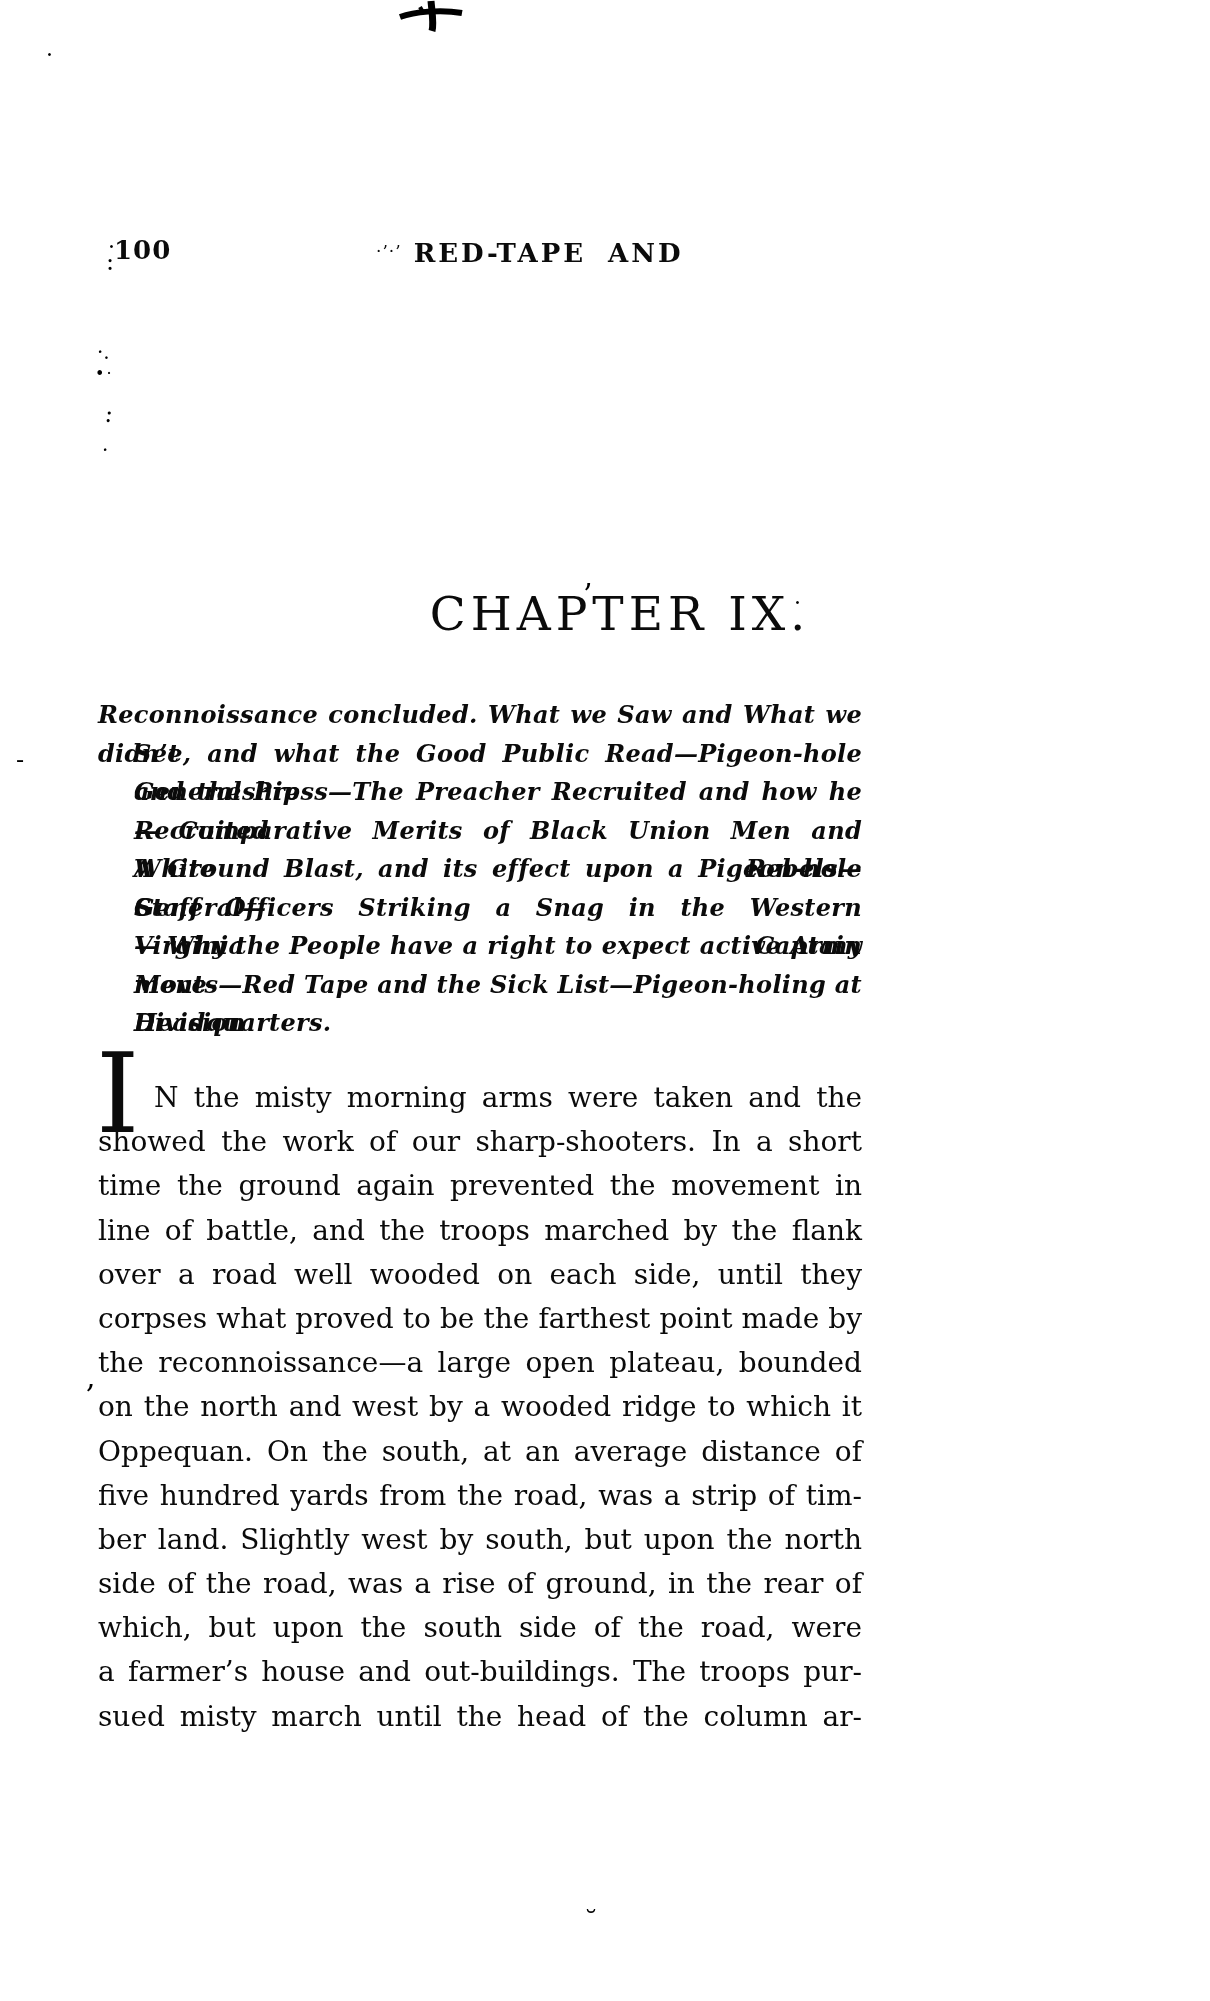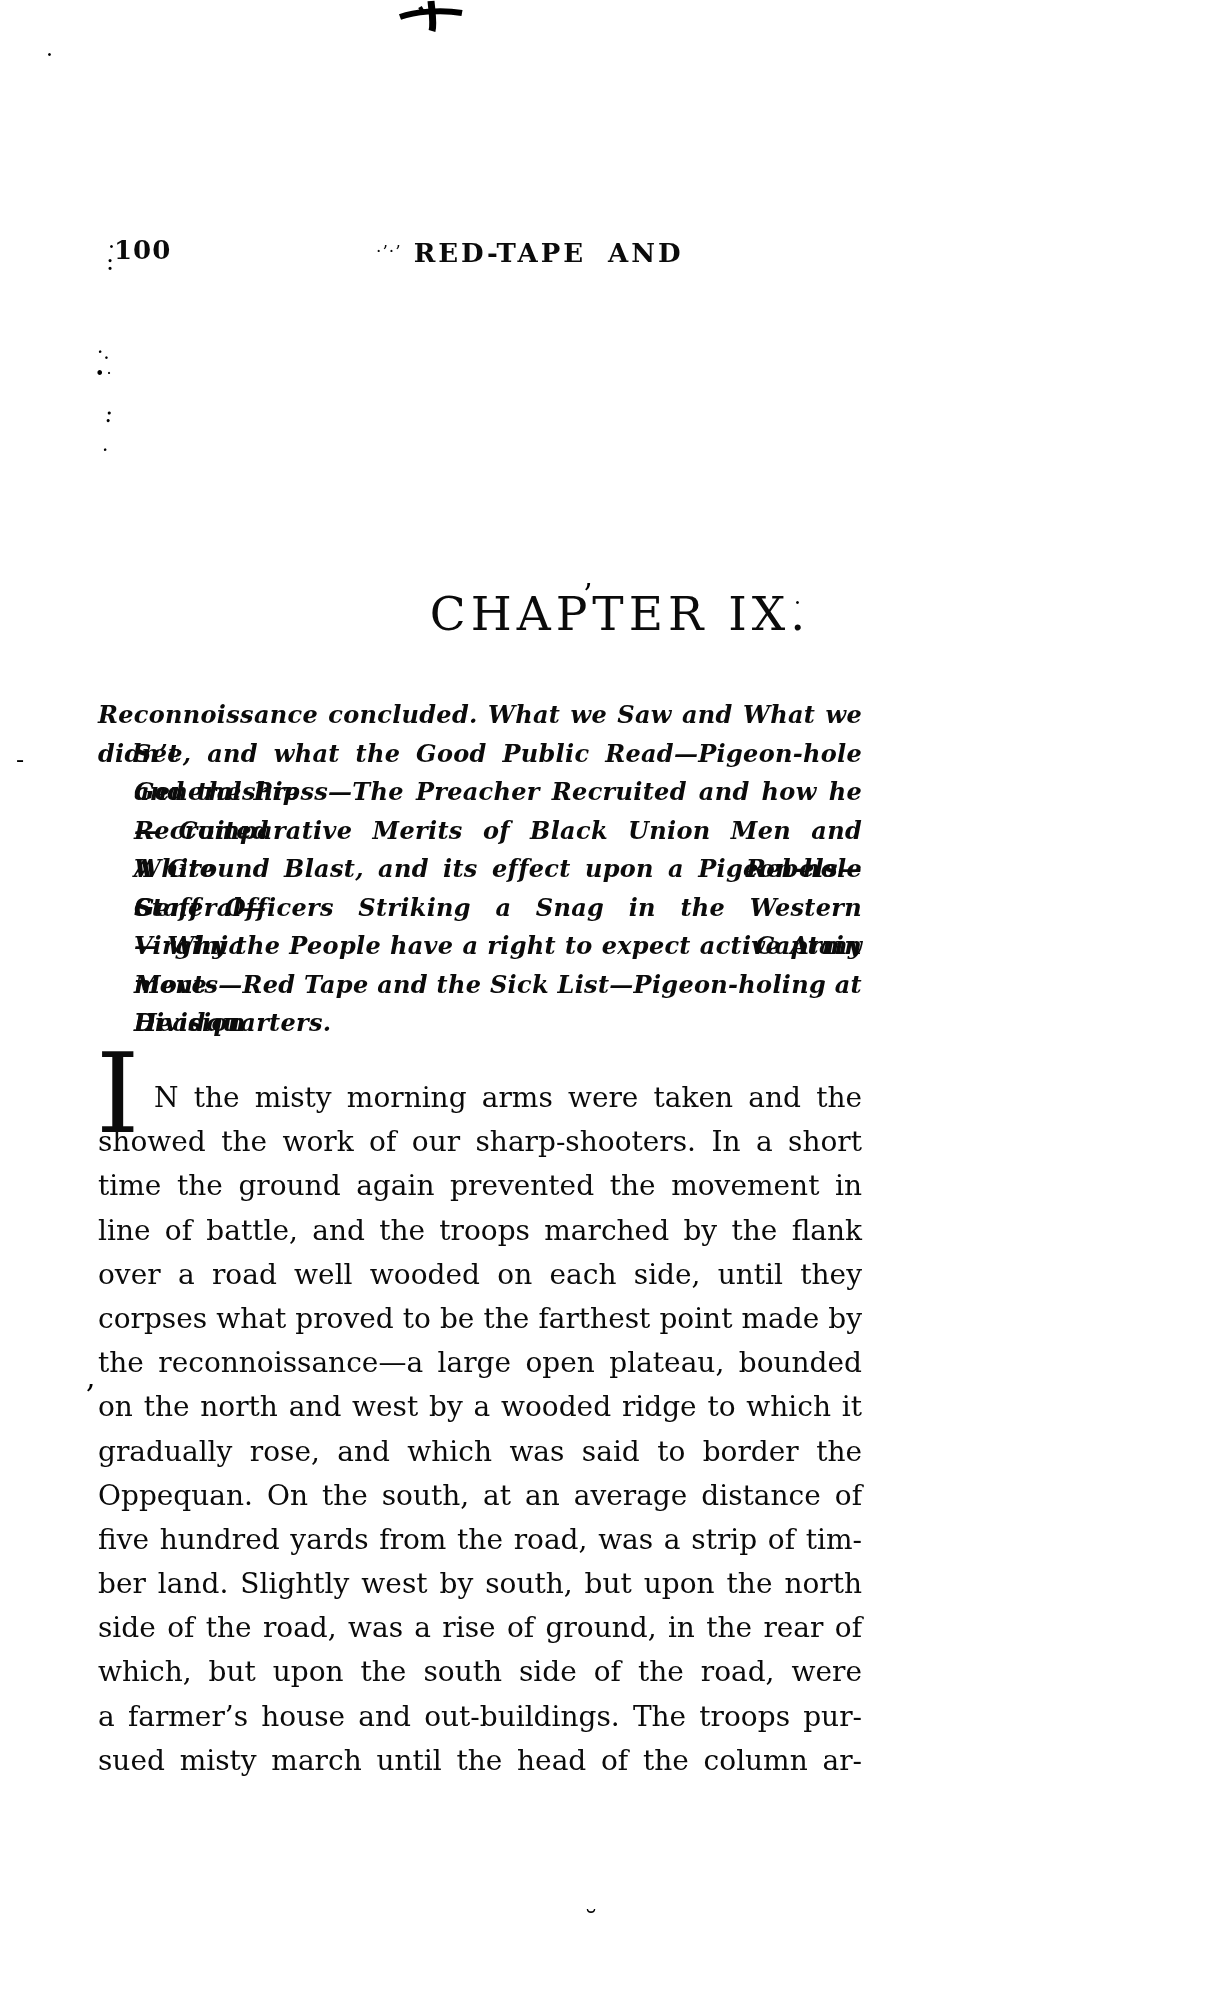--- a/index.html
+++ b/index.html
@@ -102,21 +102,20 @@
 
   <div class="bodytext">
     <div class="bline ind">N the misty morning arms were taken and the</div>
     <div class="bline">showed the work of our sharp-shooters.  In a short</div>
     <div class="bline">time the ground again prevented the movement in</div>
     <div class="bline">line of battle, and the troops marched by the flank</div>
     <div class="bline">over a road well wooded on each side, until they</div>
     <div class="bline">corpses what proved to be the farthest point made by</div>
     <div class="bline">the reconnoissance—a large open plateau, bounded</div>
     <div class="bline">on the north and west by a wooded ridge to which it</div>
-    <div class="bline">gradually rose, and which was said to border the</div>
     <div class="bline">Oppequan.  On the south, at an average distance of</div>
     <div class="bline">five hundred yards from the road, was a strip of tim-</div>
     <div class="bline">ber land.  Slightly west by south, but upon the north</div>
     <div class="bline">side of the road, was a rise of ground, in the rear of</div>
     <div class="bline">which, but upon the south side of the road, were</div>
     <div class="bline">a farmer’s house and out-buildings.  The troops pur-</div>
     <div class="bline">sued misty march until the head of the column ar-</div>
   </div>
 
 </div>

